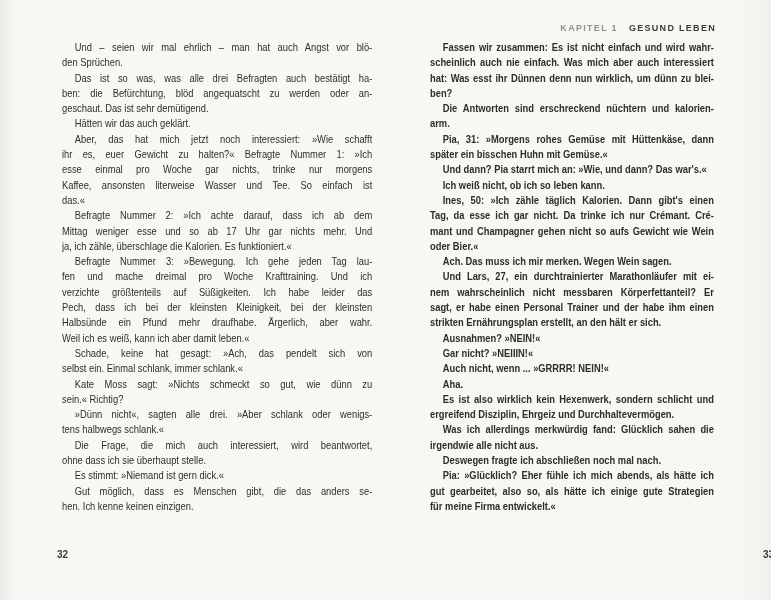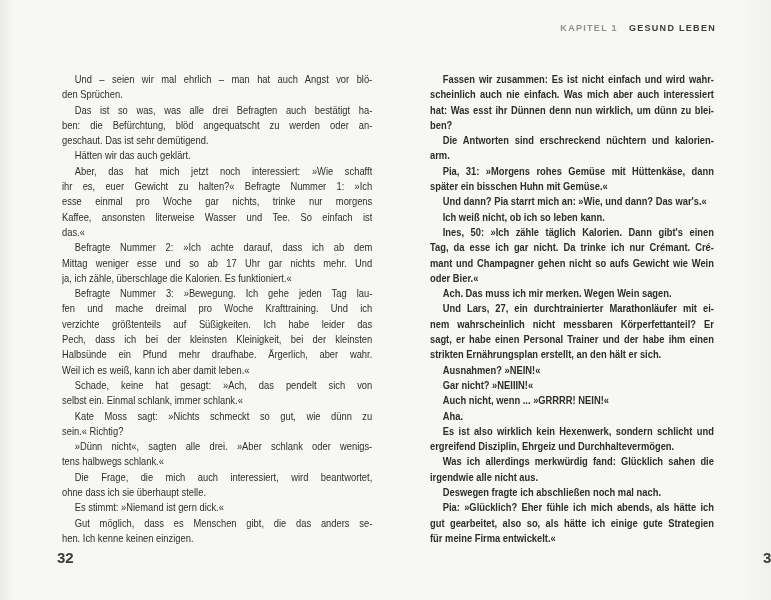--- a/index.html
+++ b/index.html
@@ -23,21 +23,21 @@
   }
   .chapter-label {
     color: #90908d;
     font-weight: 700;
     margin-right: 11px;
   }
   .chapter-title {
     color: #3b3b39;
     font-weight: 700;
   }
-  .column { position: absolute; top: 72px; }
+  .column { position: absolute; top: 40px; }
   #left-col  { left: 62px;  width: 310px; }
   #right-col { left: 430px; width: 284px; font-weight: bold; }
   .column-inner {
     transform-origin: 0 0;
     transform: scaleX(0.85);
     font-size: 11px;
     line-height: 15.3px;
     color: #2d2d2b;
   }
   #left-col  .column-inner { width: 365px; }
@@ -47,21 +47,21 @@
     overflow: hidden;
     text-align: justify;
     text-align-last: justify;
     white-space: nowrap;
   }
   .line.end { text-align-last: left; white-space: normal; }
   .line.first { text-indent: 15px; }
   .pagenum {
     position: absolute;
     top: 549px;
-    font-size: 15px;
+    font-size: 10px;
     font-weight: 700;
     color: #3b3b39;
     text-align: center;
   }
   #page-left  { left: 57px; }
   #page-right { left: 737px; margin-left: 26px; }
 </style>
 </head>
 <body>
 

